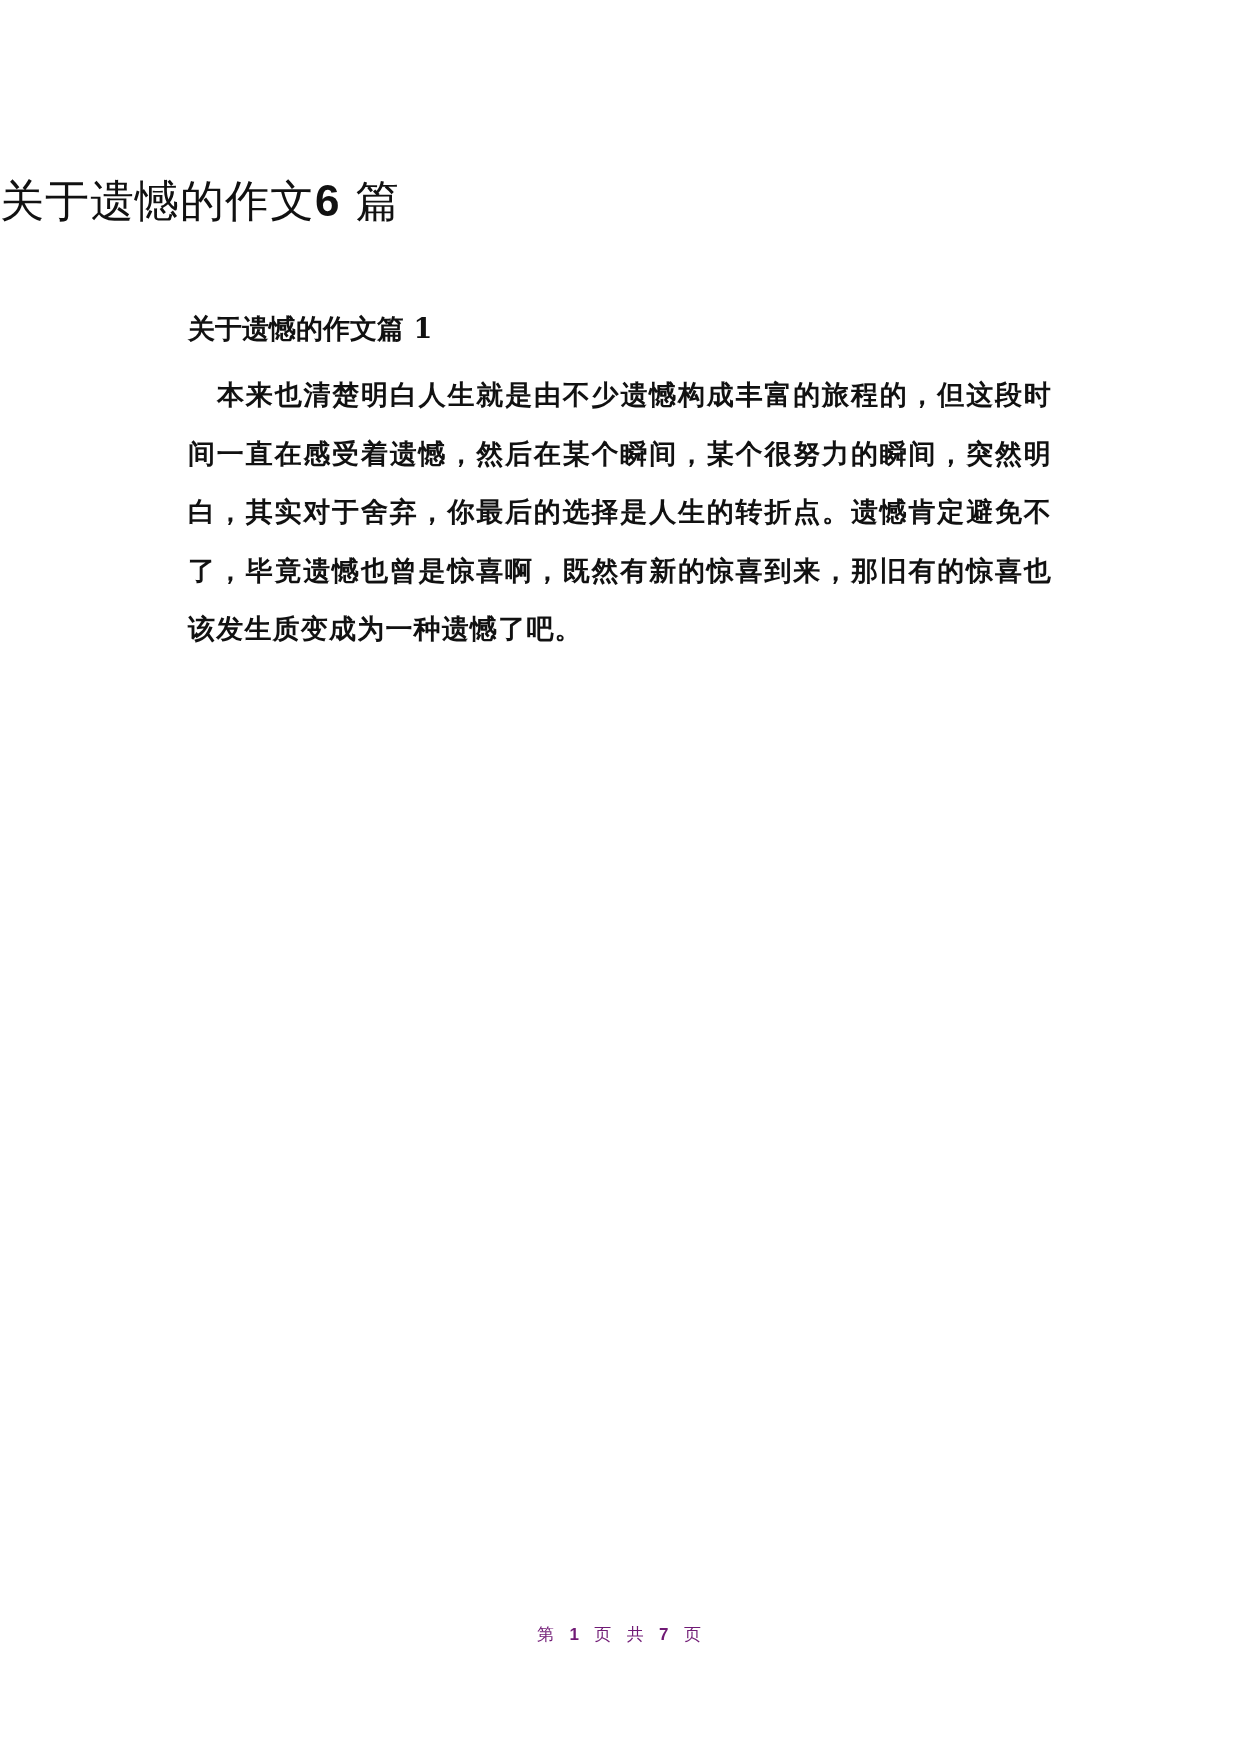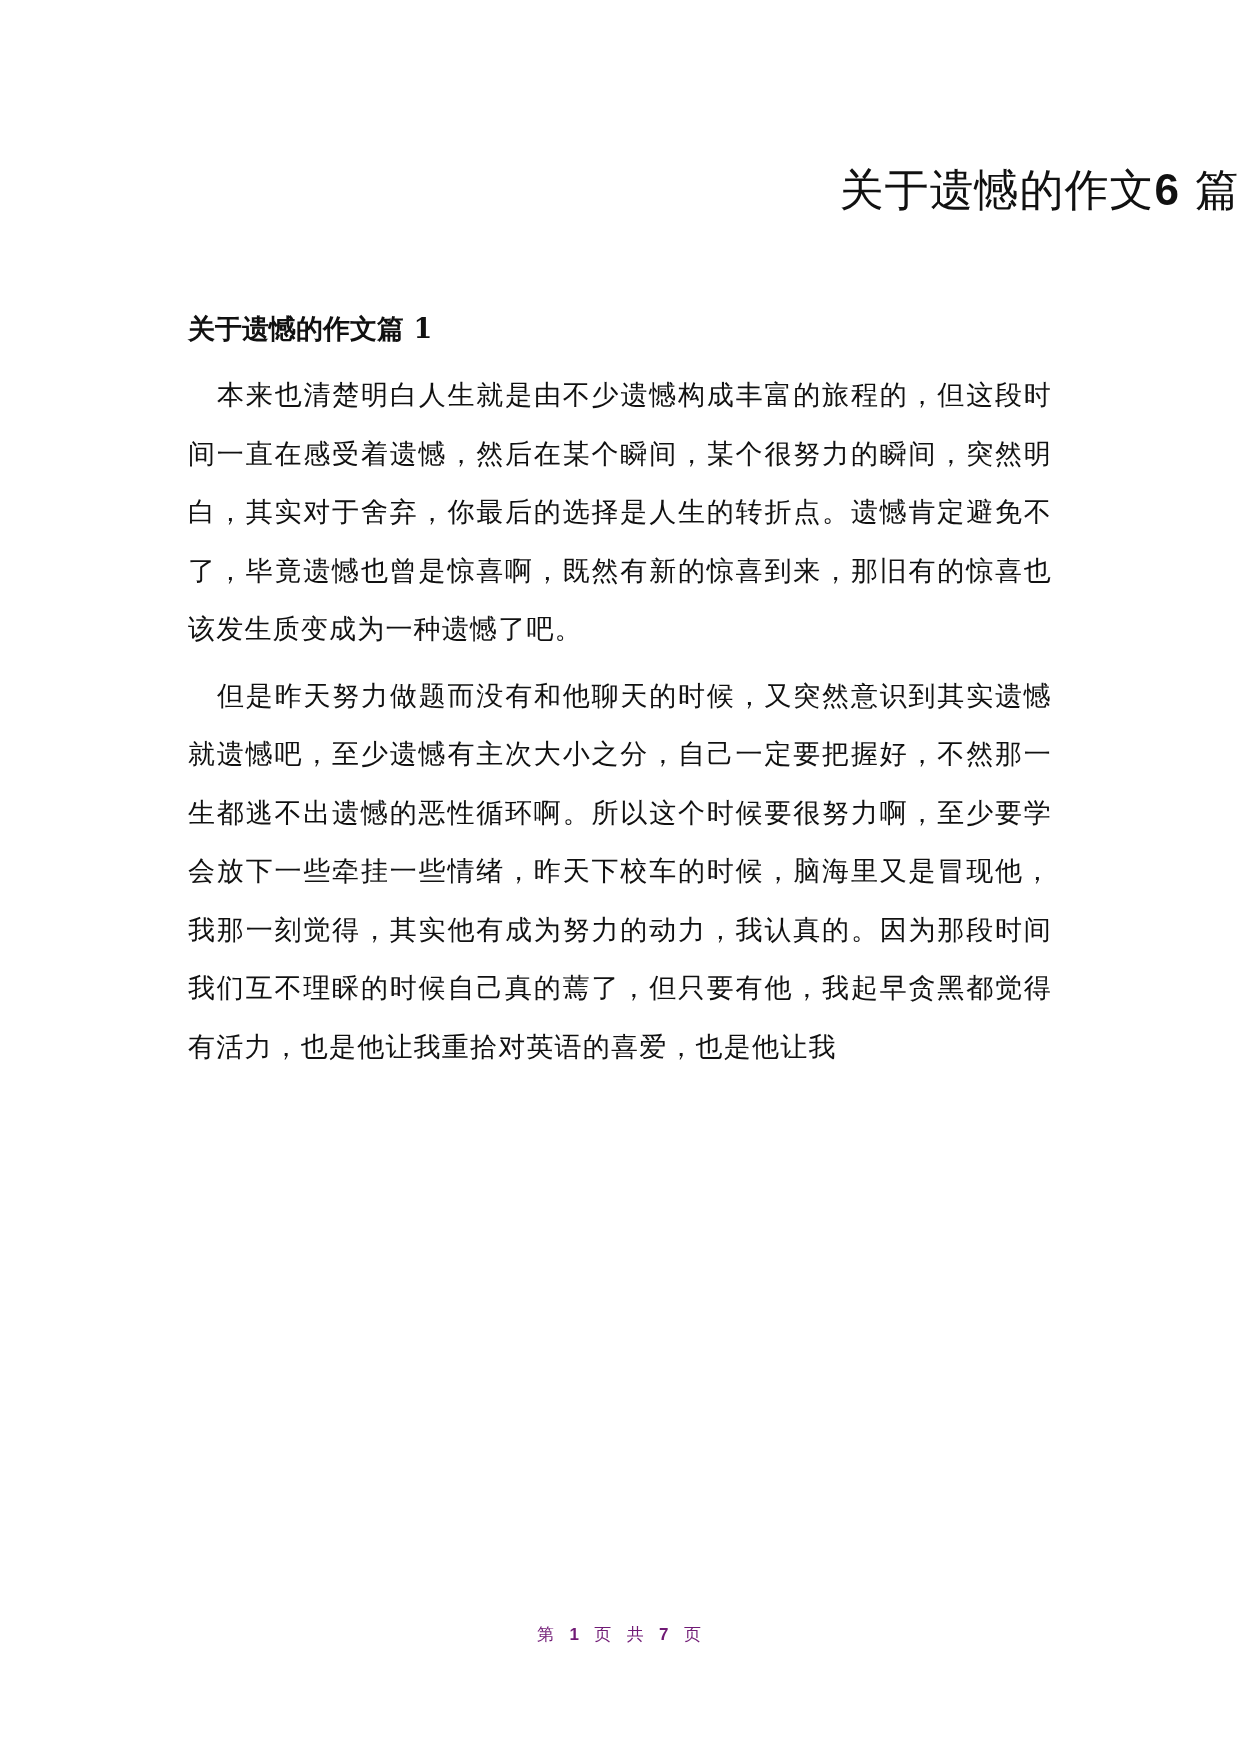--- a/index.html
+++ b/index.html
@@ -18,23 +18,23 @@
     .page {
       position: absolute;
       left: 0; top: 0;
       width: 1240px;
       height: 1753px;
       background: #ffffff;
     }
     .title {
       position: absolute;
       left: 0;
-      top: 160px;
+      top: 171px;
       width: 1240px;
-      text-align: right;
+      text-align: left;
       font-size: 44px;
       line-height: 60px;
       letter-spacing: 1px;
       font-weight: normal;
       margin: 0;
     }
     .title .num {
       font-family: "Liberation Sans", sans-serif;
       font-weight: bold;
     }
@@ -53,20 +53,21 @@
     }
     .para {
       font-size: 27px;
       line-height: 58.5px;
       margin: 8px 0 0 0;
       text-indent: 29px;
       text-align: justify;
       text-align-last: left;
       letter-spacing: 1.2px;
       word-break: break-all;
+      font-weight: bold;
     }
     .footer {
       position: absolute;
       left: 0;
       top: 1620px;
       width: 1240px;
       text-align: center;
       font-size: 17px;
       line-height: 28px;
       color: #701a75;
@@ -81,18 +82,17 @@
 </head>
 <body>
 
 <div class="page">
 
   <h1 class="title"><span>关于遗憾的作文</span><span class="num">6</span> <span>篇</span></h1>
 
   <div class="content">
     <h2 class="subheading">关于遗憾的作文篇 1</h2>
     <p class="para">本来也清楚明白人生就是由不少遗憾构成丰富的旅程的，但这段时间一直在感受着遗憾，然后在某个瞬间，某个很努力的瞬间，突然明白，其实对于舍弃，你最后的选择是人生的转折点。遗憾肯定避免不了，毕竟遗憾也曾是惊喜啊，既然有新的惊喜到来，那旧有的惊喜也该发生质变成为一种遗憾了吧。</p>
-    <p class="para">但是昨天努力做题而没有和他聊天的时候，又突然意识到其实遗憾就遗憾吧，至少遗憾有主次大小之分，自己一定要把握好，不然那一生都逃不出遗憾的恶性循环啊。所以这个时候要很努力啊，至少要学会放下一些牵挂一些情绪，昨天下校车的时候，脑海里又是冒现他，我那一刻觉得，其实他有成为努力的动力，我认真的。因为那段时间我们互不理睬的时候自己真的蔫了，但只要有他，我起早贪黑都觉得有活力，也是他让我重拾对英语的喜爱，也是他让我</p>
   </div>
 
   <div class="footer"><span>第</span> <span class="n">1</span> <span>页 共</span> <span class="n">7</span> <span>页</span></div>
 
 </div>
 
 </body></html>

